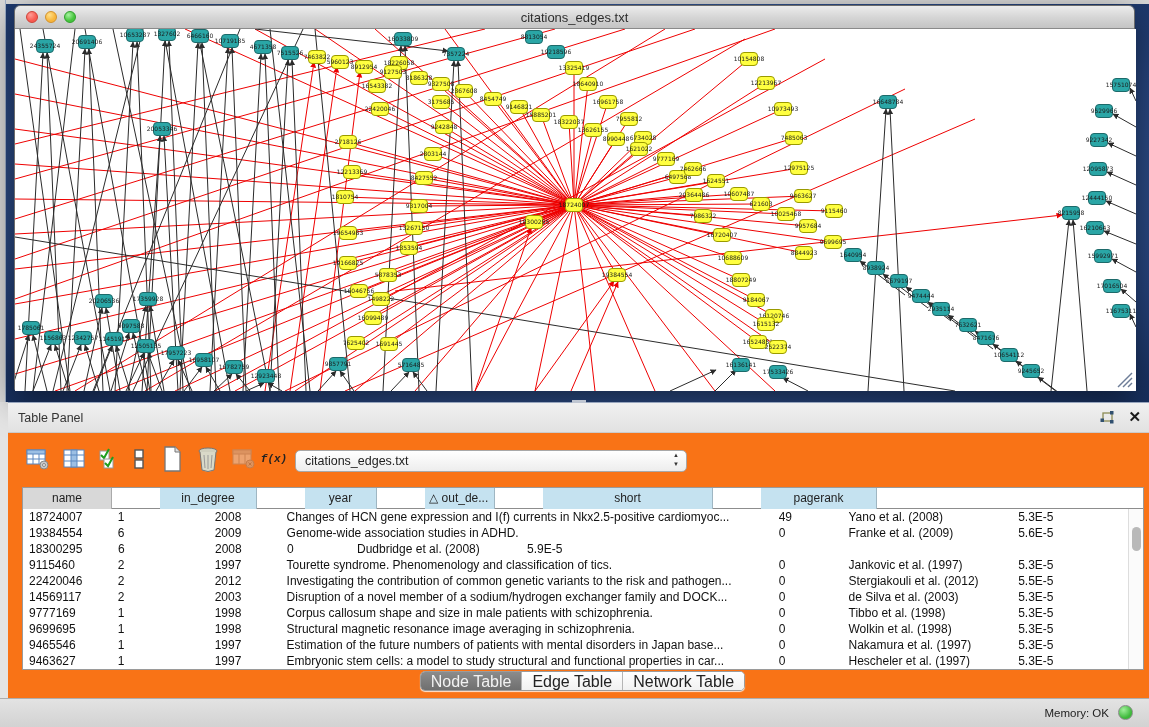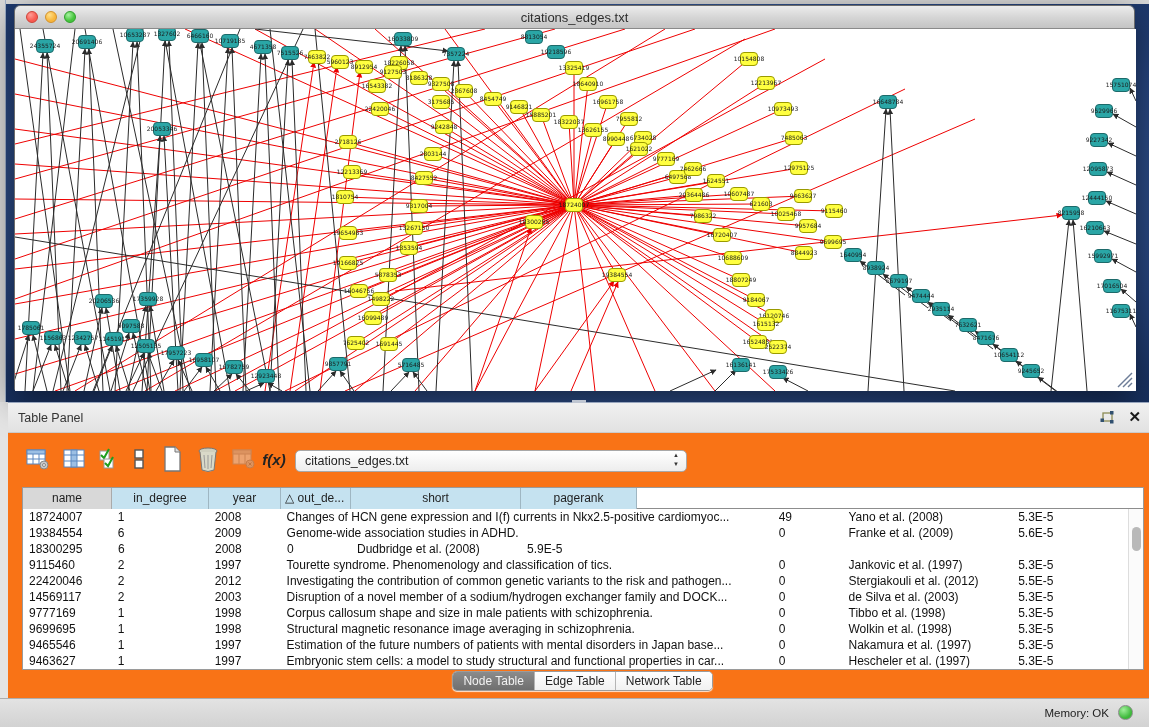--- a/index.html
+++ b/index.html
@@ -28,42 +28,42 @@
   .table-panel { position:absolute; left:8px; top:402px; width:1149px; height:296px; background:#f97316; border-top:1px solid #97a5bd; }
   .panel-header { position:absolute; left:0; top:0; width:1149px; height:30px;
     background:linear-gradient(#f0f0f0,#e2e2e2); border-bottom:1px solid #cbcbcb; }
   .panel-title { position:absolute; left:10px; top:8px; font-size:12.5px; color:#333; }
   .panel-float { position:absolute; right:42px; top:7px; width:16px; height:16px; cursor:pointer; }
   .panel-close { position:absolute; right:16px; top:5px; font-size:15px; font-weight:bold; color:#1a1a1a; cursor:pointer; }
   .divider-notch { position:absolute; left:564px; top:-3px; width:14px; height:5px; background:#bfc6d2; border-radius:0 0 3px 3px; }
 
   .toolbar { position:absolute; left:0; top:30px; width:1149px; height:54px; }
   .tbtn { position:absolute; top:12px; width:28px; height:28px; display:flex; align-items:center; justify-content:center; cursor:pointer; }
-  .fx { font-family:Liberation Sans, sans-serif; font-style:italic; font-size:15px; font-weight:bold; color:#222; }
+  .fx { font-family:Liberation Mono, monospace; font-style:italic; font-size:11px; font-weight:bold; color:#222; }
   .net-select { position:absolute; left:287px; top:17px; width:392px; height:22px; border:1px solid #a8a8a8; border-radius:5px;
     background:linear-gradient(#ffffff,#ededed); font-size:12.5px; color:#222; line-height:20px; padding-left:9px; cursor:pointer; }
   .sel-arrows { position:absolute; right:7px; top:0px; font-size:6px; color:#333; line-height:9px; text-align:center; }
 
   .table-wrap { position:absolute; left:14px; top:84px; width:1122px; height:183px; background:#ffffff; border:1px solid #9a9a9a; }
-  .thead { display:flex; height:21px; border-bottom:1px solid #8d8d8d; }
+  .thead { display:flex; height:21px; border-bottom:1px solid #8d8d8d;gap:48px; }
   .th { height:21px; font-size:12px; color:#1f1f1f; text-align:center; line-height:20px;
     background:#c5e2f0; border-right:1px solid #9fb6c2; overflow:hidden; white-space:nowrap; cursor:pointer; }
   .th.grey { background:#d8d8d8; border-right:1px solid #aaa; }
   .th.sorted { text-align:left; padding-left:4px; }
   .c0{width:89px}.c1{width:97px}.c2{width:72px}.c3{width:493px}.c4{width:70px}.c5{width:170px}.c6{width:116px}
   .tbody { position:absolute; left:0; top:21px; width:1105px; height:160px; overflow:hidden; }
   .trow { display:flex; height:16px; line-height:16px; font-size:12px; color:#111; }
   .td { overflow:hidden; white-space:nowrap; padding-left:6px; }
   .vscroll { position:absolute; right:0; top:21px; width:15px; height:160px; background:#fbfbfb; border-left:1px solid #ddd; }
   .vthumb { position:absolute; left:3px; top:18px; width:9px; height:24px; background:#b9b9b9; border-radius:5px; }
 
   .tabs-row { position:absolute; left:0; top:268px; width:1149px; height:24px; text-align:center; }
   .seg { display:inline-flex; border:1px solid #9c9c9c; border-radius:5px; overflow:hidden; height:20px;
     background:#ffffff; box-shadow:0 1px 1px rgba(255,255,255,.8); }
-  .seg-btn { padding:0 10px; font-size:12px; line-height:19px; color:#222; border-right:1px solid #b5b5b5; cursor:pointer; background:linear-gradient(#ffffff,#f1f1f1);text-align:right; }
+  .seg-btn { padding:0 10px; font-size:16px; line-height:19px; color:#222; border-right:1px solid #b5b5b5; cursor:pointer; background:linear-gradient(#ffffff,#f1f1f1);text-align:right; }
   .seg-btn:last-child { border-right:none; }
   .seg-btn.active { background:linear-gradient(#8b8b8b,#6f6f6f); color:#f2f2f2; }
 
   
   .status-bar { position:absolute; left:0; top:698px; width:1149px; height:29px;
     background:linear-gradient(#e3e3e3,#d2d2d2); border-top:1px solid #aeaeae; }
   .mem-label { position:absolute; right:40px; top:8px; font-size:11.5px; color:#222; }
   .mem-dot { position:absolute; right:16px; top:6px; width:15px; height:15px; border-radius:50%;
     background:radial-gradient(circle at 35% 30%, #9ff09a, #3db83a 65%); border:1px solid #8a8a8a; }
 </style>

